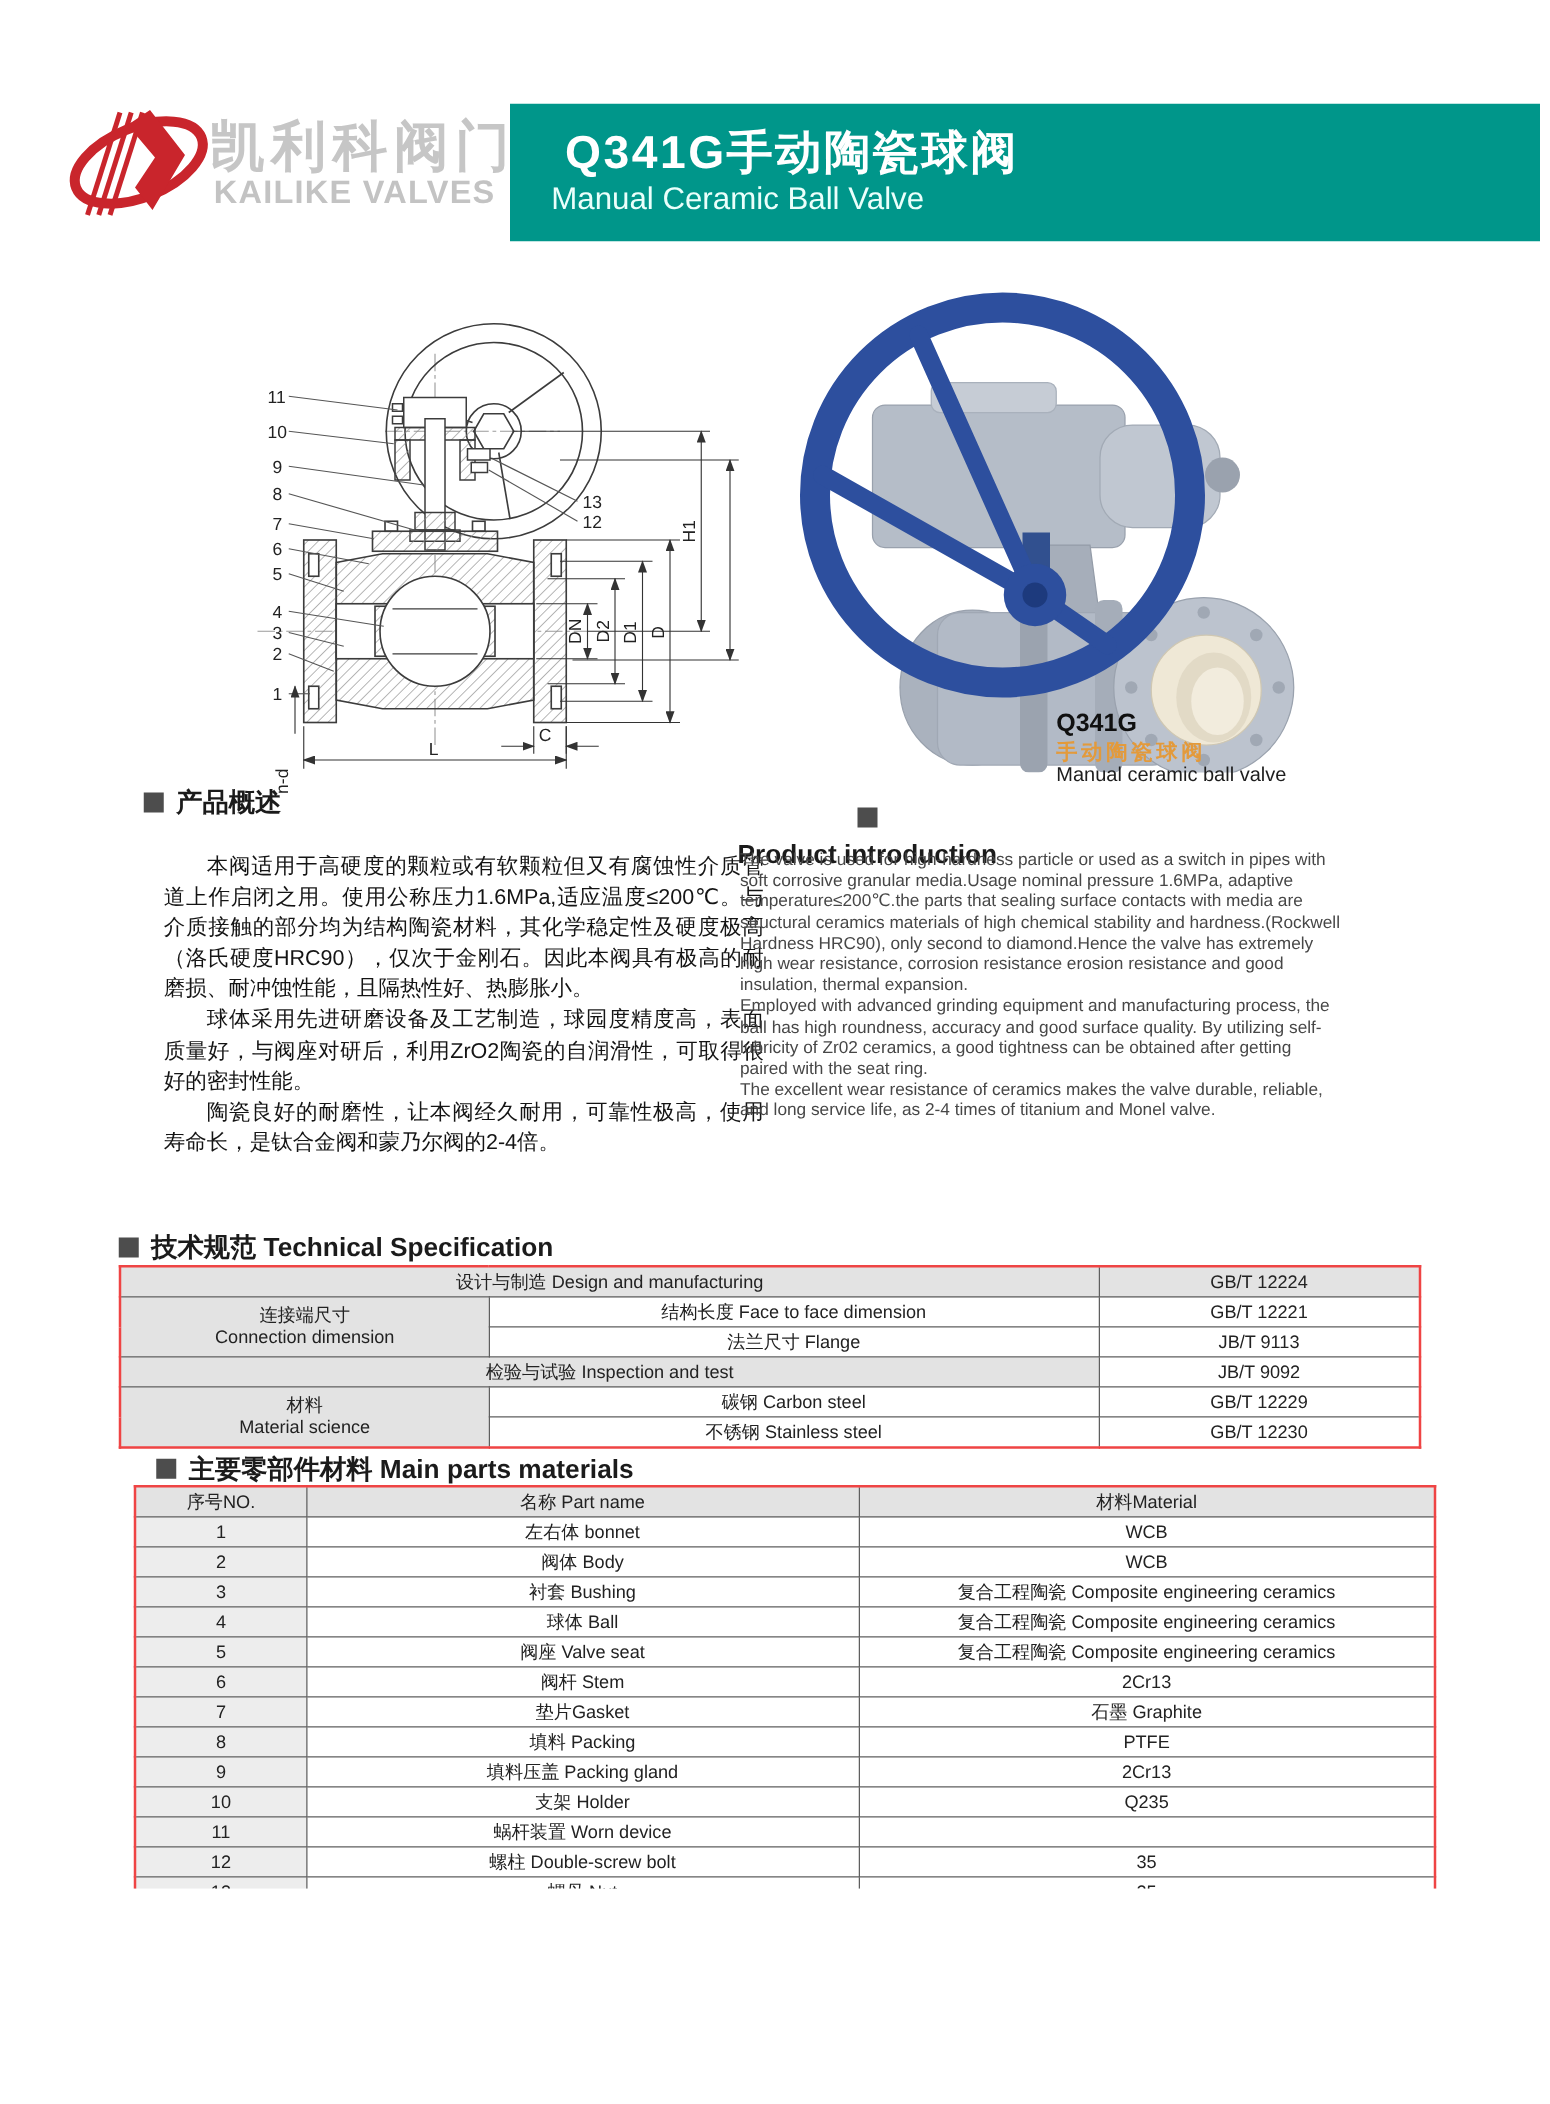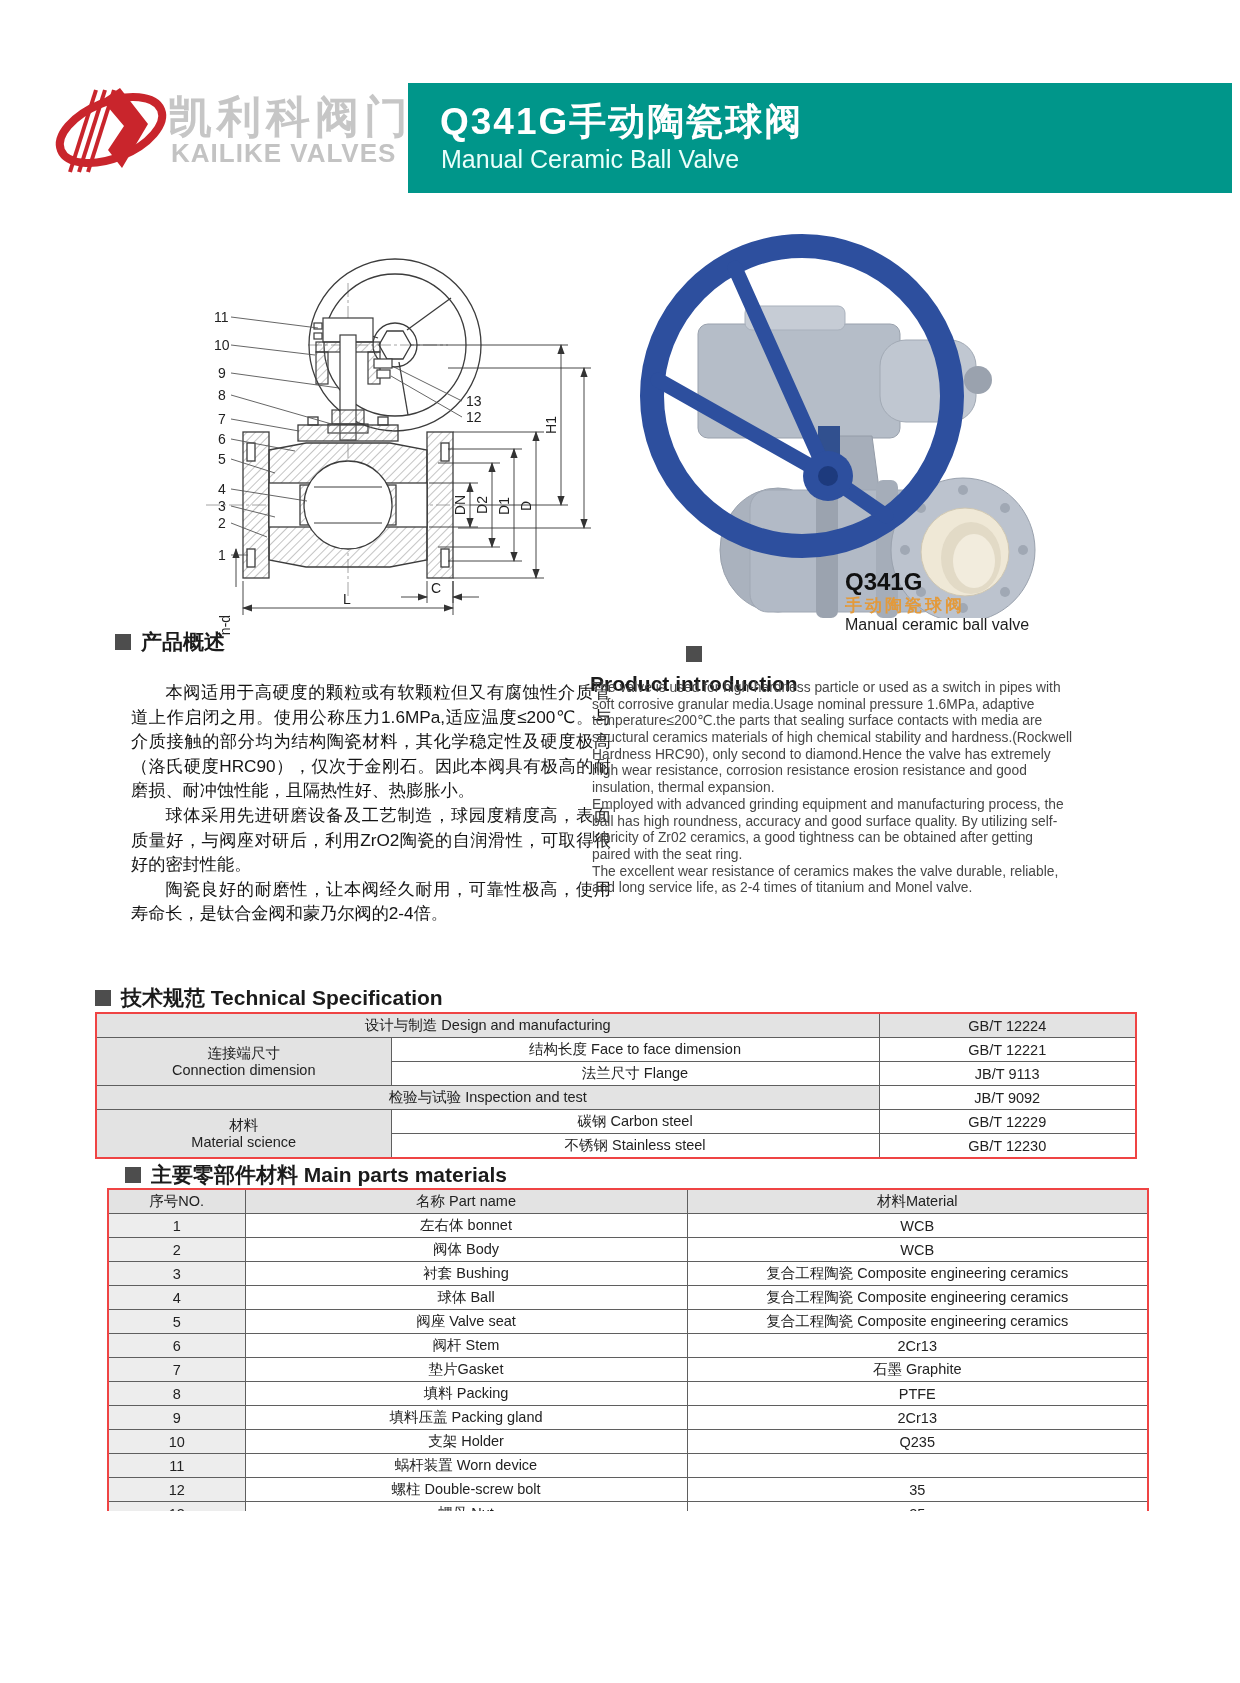--- a/index.html
+++ b/index.html
@@ -3,21 +3,21 @@
 <meta charset="utf-8">
 <style>
   html,body{margin:0;padding:0;background:#fff;}
   body{font-family:"Liberation Sans","DejaVu Sans",sans-serif;color:#1c1c1c;}
   .page{position:relative;width:1240px;height:1511px;background:#ffffff;overflow:hidden;}
 
   
   .brand-cn{position:absolute;left:168px;top:88px;font-size:44px;font-weight:bold;color:#c6c6c6;letter-spacing:5px;white-space:nowrap;}
   .brand-en{position:absolute;left:171px;top:138px;font-size:26px;font-weight:bold;color:#c3c3c3;letter-spacing:1px;white-space:nowrap;}
   .titlebar{position:absolute;left:408px;top:83px;width:824px;height:110px;background:#00968a;}
-  .titlebar .t-cn{position:absolute;left:32px;top:14px;font-size:37px;font-weight:bold;color:#ffffff;letter-spacing:2px;}
+  .titlebar .t-cn{position:absolute;left:44px;top:14px;font-size:37px;font-weight:bold;color:#ffffff;letter-spacing:2px;}
   .titlebar .t-en{position:absolute;left:33px;top:62px;font-size:25px;color:#eafffb;}
 
   
   .sec-head{position:absolute;display:flex;align-items:center;gap:10px;}
   .sec-sq{width:16px;height:16px;background:#4d4d4d;flex:0 0 auto;}
   .sec-txt{font-size:21px;font-weight:bold;color:#1b1b1b;white-space:nowrap;}
 
   
   .cn-text{position:absolute;left:95px;top:680px;width:480px;font-size:17.2px;line-height:1.43;color:#141414;text-align:justify;margin-left:36px;}
   .cn-text p{margin:0;text-indent:2em;}
@@ -30,21 +30,21 @@
   table.doc{border:2px solid #ef4444;}
   .g{background:#e3e3e3;}
   .gl{background:#ededed;}
   .spec-wrap{position:absolute;left:95px;top:1012px;}
   .parts-wrap{position:absolute;left:95px;top:1188px;margin-left:12px;}
   .parts-wrap th{background:#e3e3e3;border-bottom:3px double #4a4a4a;}
   .two-line{line-height:1.15;}
 
   
   .photo-cap{position:absolute;left:845px;top:568px;line-height:1.18;}
-  .photo-cap .model{font-size:24px;font-weight:bold;color:#101010;}
+  .photo-cap .model{font-size:20px;font-weight:bold;color:#101010;}
   .photo-cap .cap-cn{font-size:17px;font-weight:bold;color:#e39a3b;letter-spacing:3px;}
   .photo-cap .cap-en{font-size:16px;color:#1d1d1d;}
 
   svg text{font-family:"Liberation Sans","DejaVu Sans",sans-serif;}
 </style>
 </head>
 <body>
 
 <div class="page">
 

